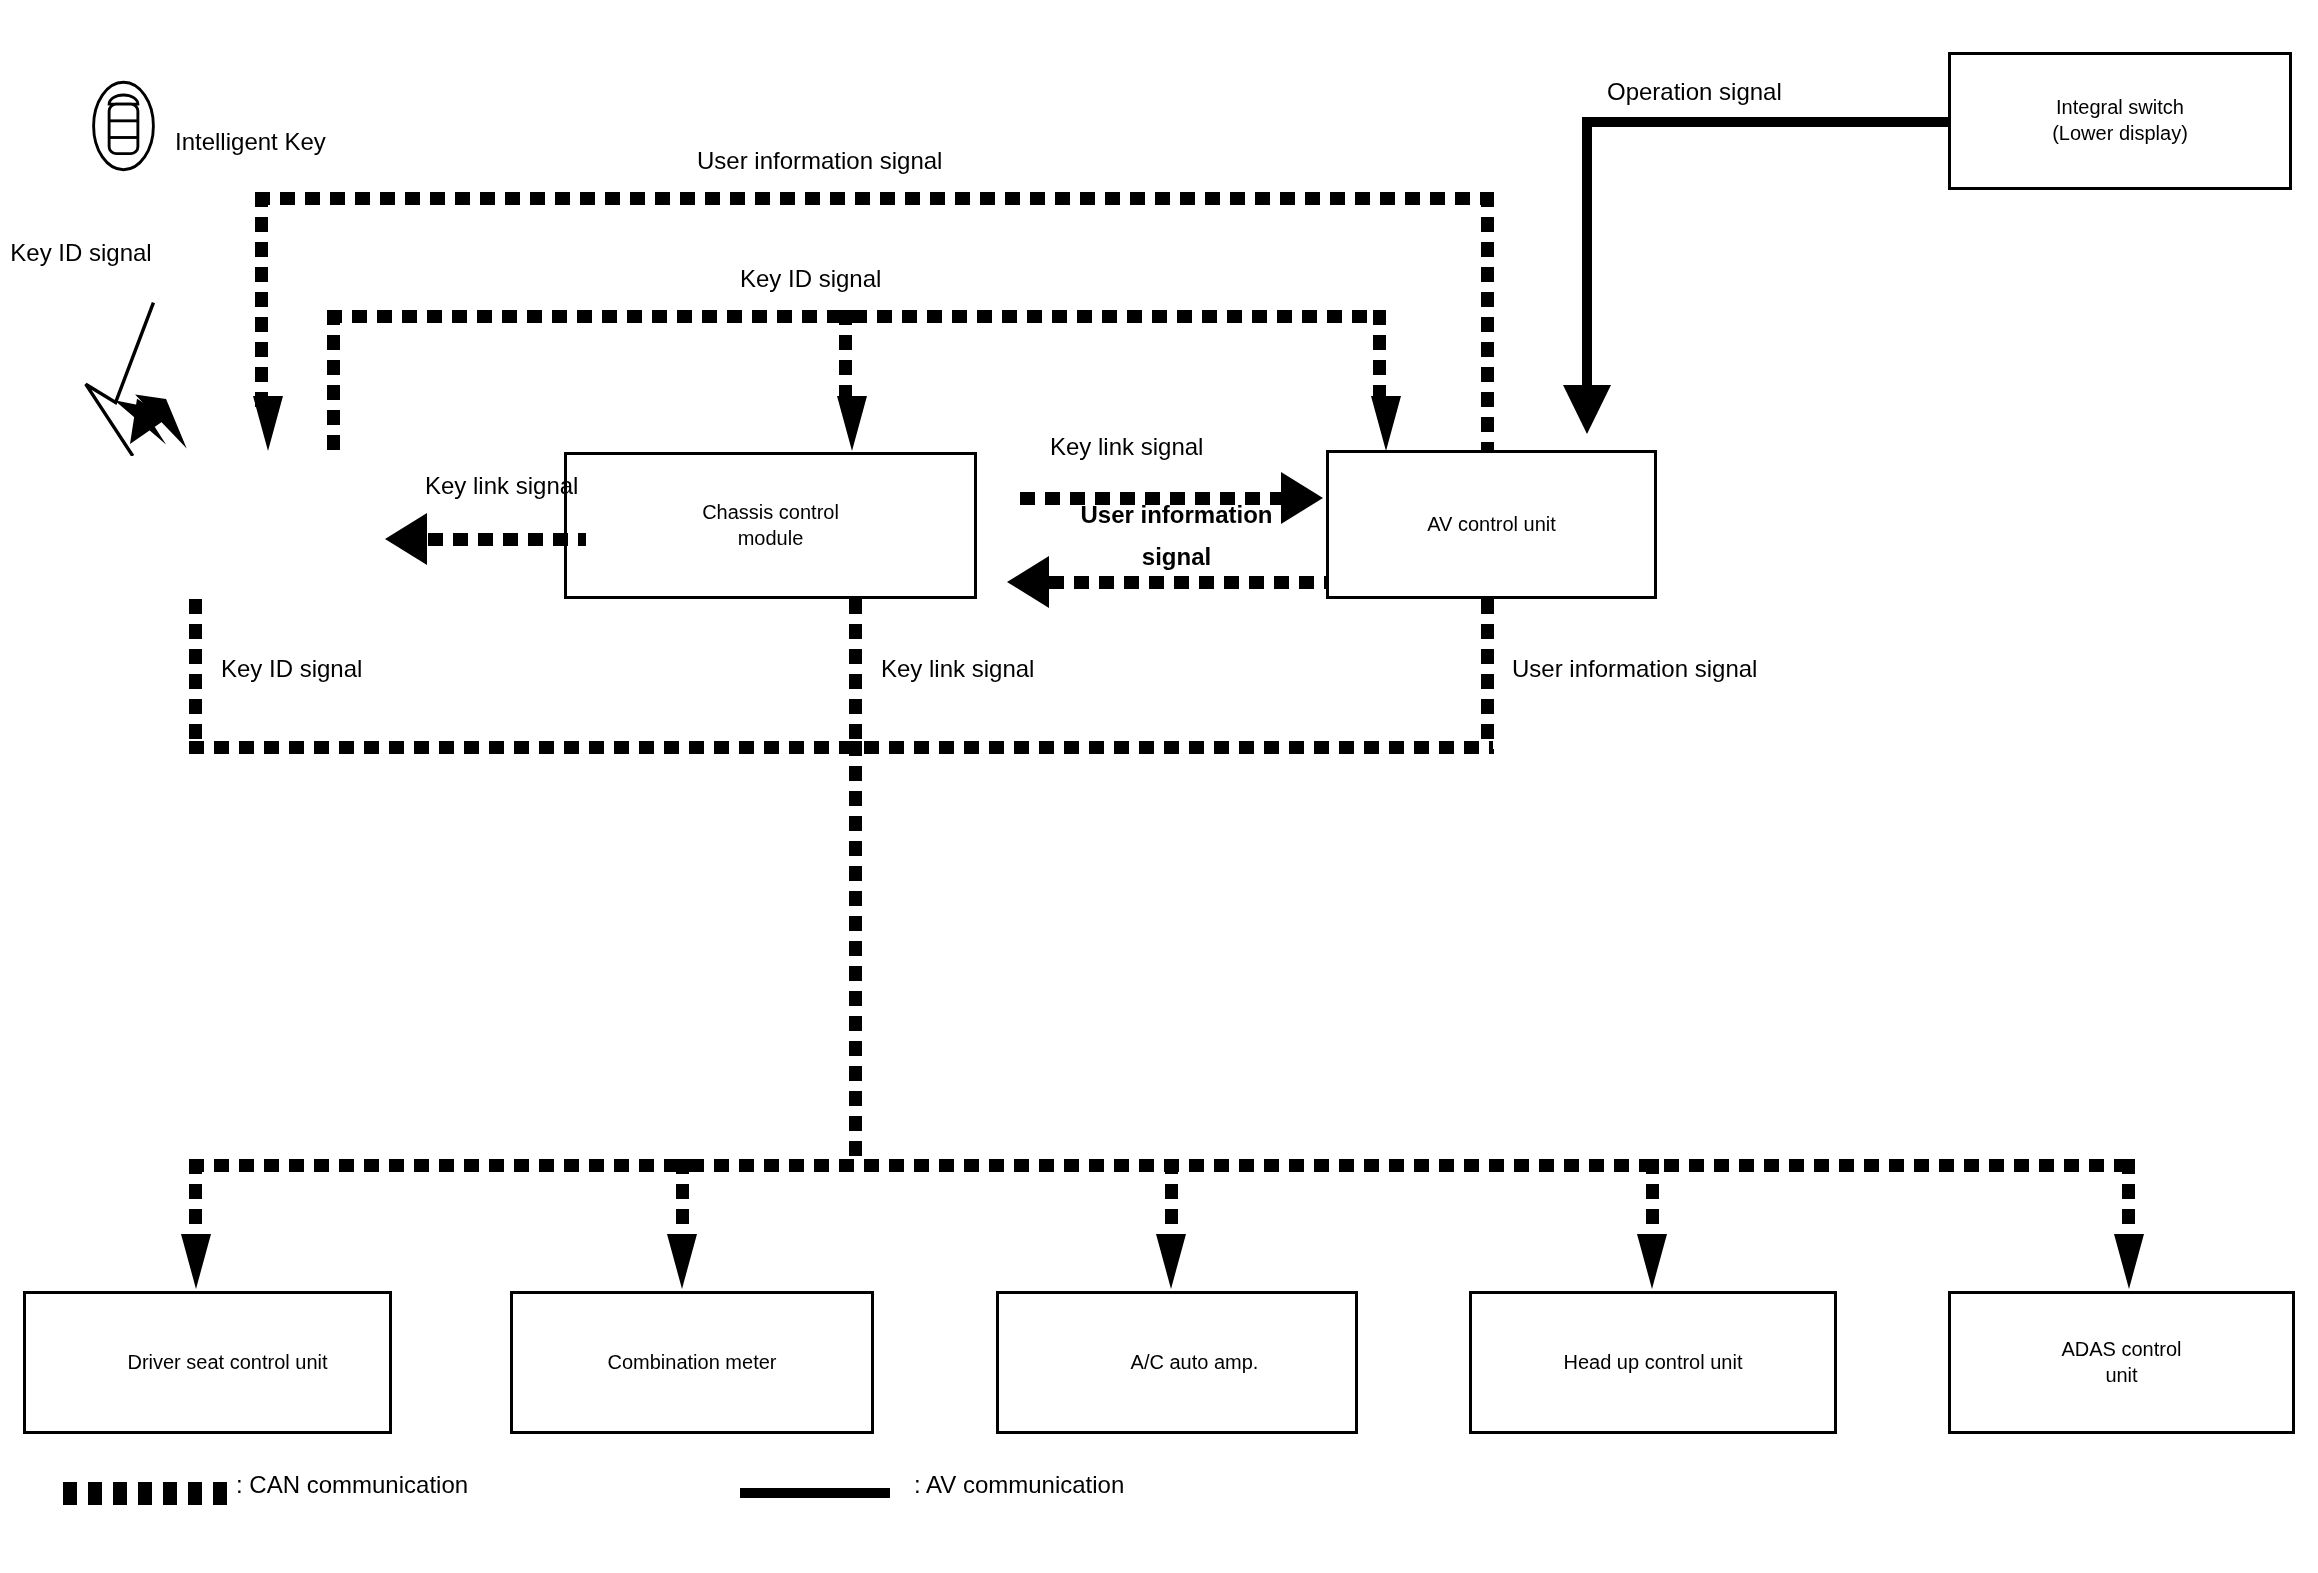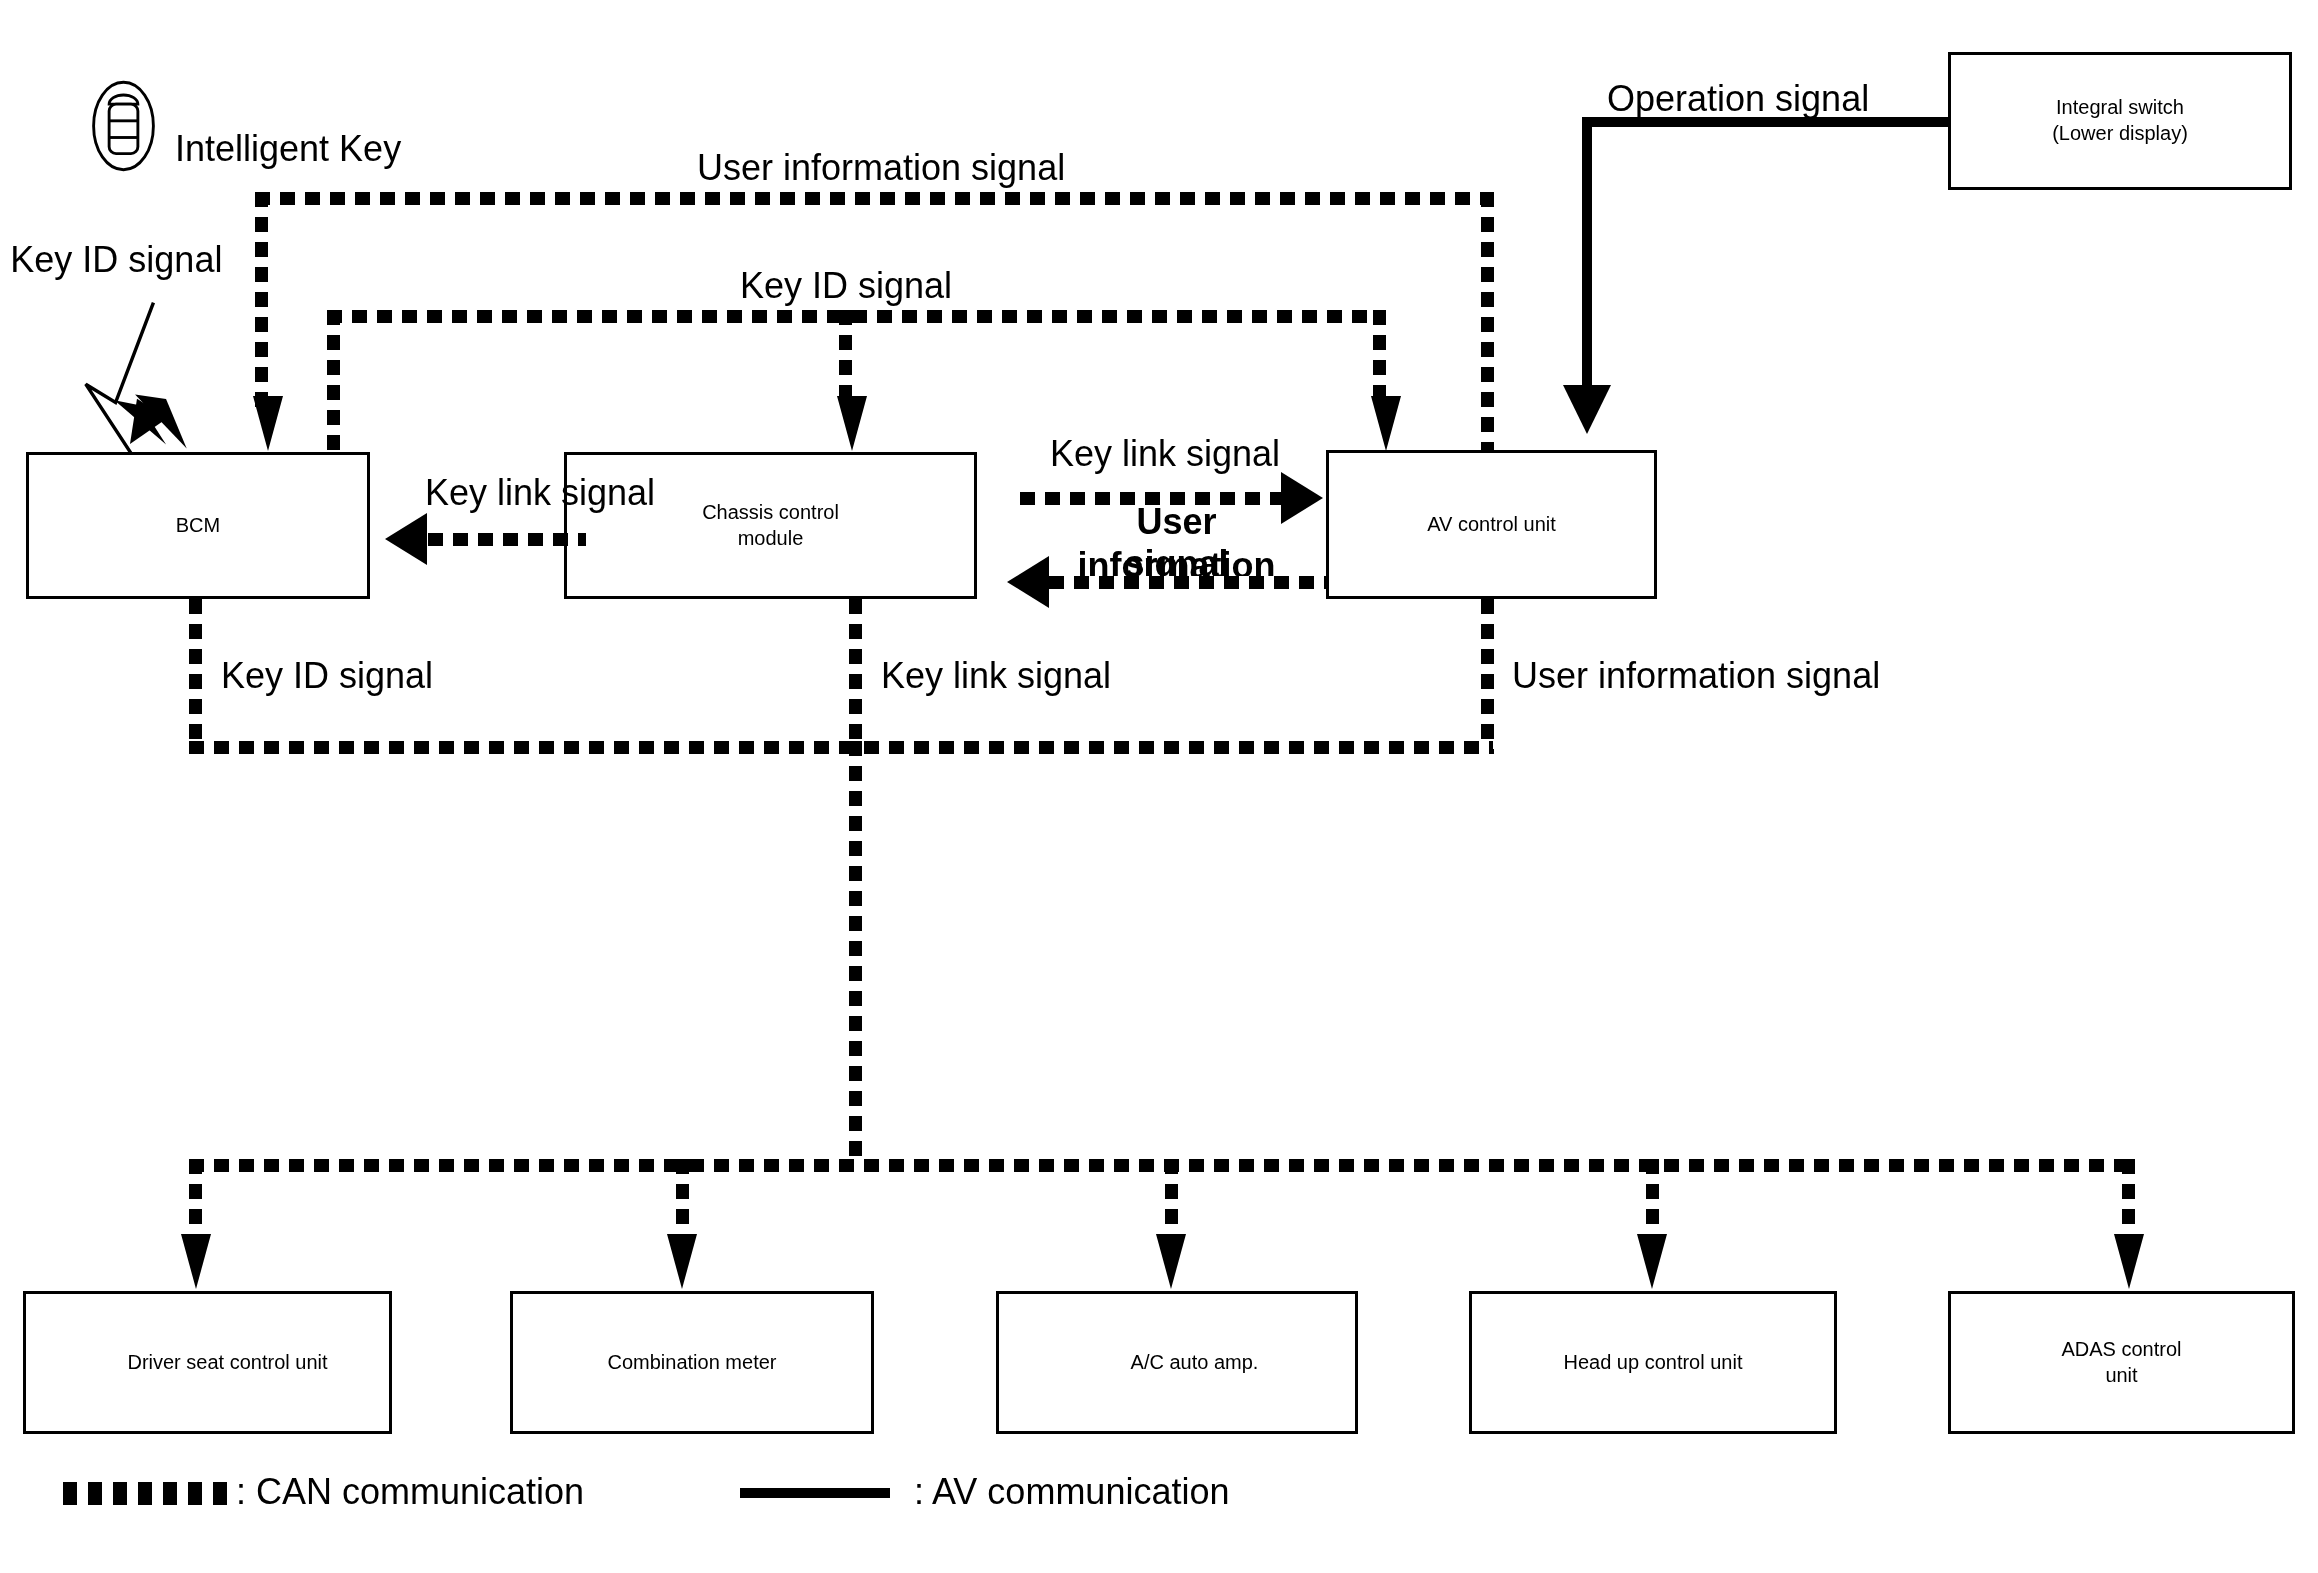--- a/index.html
+++ b/index.html
@@ -21,21 +21,21 @@
     text-align:center;
     font-size:20px;
     line-height:1.28;
     box-sizing:border-box;
     white-space:nowrap;
   }
   .unit.wrap{white-space:normal;}
   
   .lbl{
     position:absolute;
-    font-size:36px;
+    font-size:24px;
     line-height:1.22;
     white-space:nowrap;
     color:#000;
   }
   .lbl.wrap{white-space:normal;text-align:center;font-weight:bold;}
   
   .can-h{
     position:absolute;height:12.6px;
     background:
       repeating-linear-gradient(to right,
@@ -142,23 +142,20 @@
   <div class="av-v" style="left:1582px;top:117px;height:275px;"></div>
   <div class="arr-d-fat" style="left:1563px;top:385px;"></div>
 
   <div class="unit wrap" style="left:1948px;top:52px;width:344px;height:138px;">
     <div>
       <div>Integral switch</div>
       <div>(Lower display)</div>
     </div>
   </div>
 
-  <div class="unit" style="left:26px;top:452px;width:344px;height:147px;">
-    <span>BCM</span>
-  </div>
 
   <div class="unit wrap" style="left:564px;top:452px;width:413px;height:147px;">
     <div>
       <div>Chassis control</div>
       <div>module</div>
     </div>
   </div>
 
   <div class="unit" style="left:1326px;top:450px;width:331px;height:149px;">
     <span>AV control unit</span>

